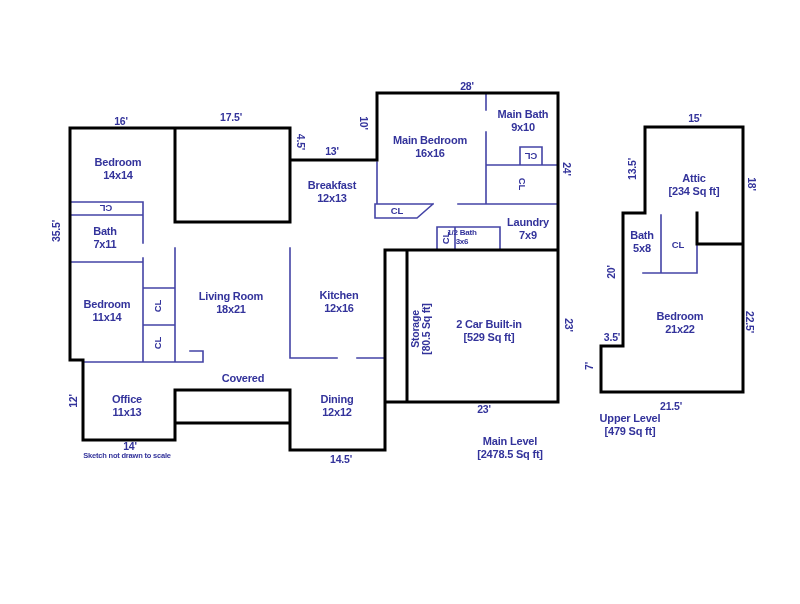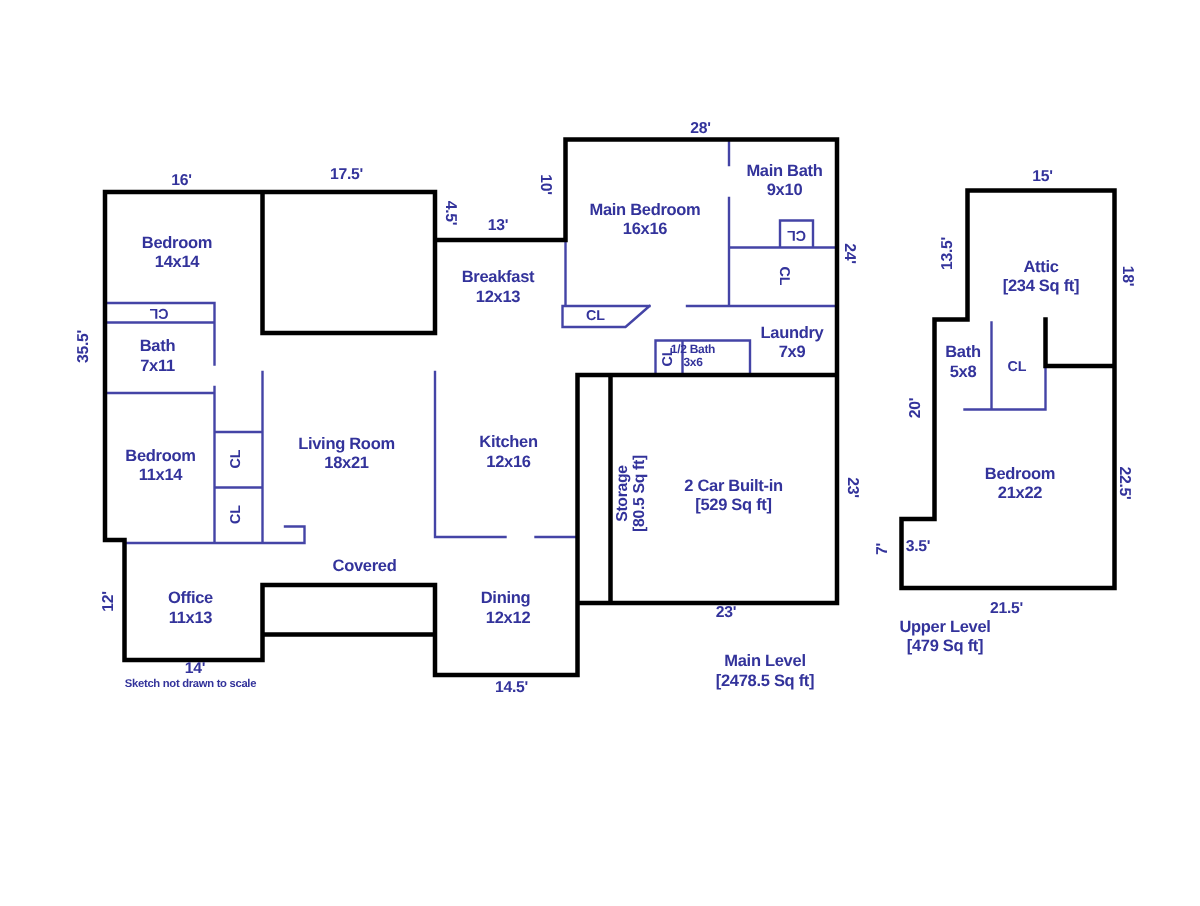--- a/index.html
+++ b/index.html
@@ -76,21 +76,21 @@
   </div>
   <div class="lbl" style="left:231px;top:303px;">
     <div>Living Room</div>
     <div>18x21</div>
   </div>
   <div class="lbl" style="left:127px;top:406px;">
     <div>Office</div>
     <div>11x13</div>
   </div>
   <div class="lbl" style="left:243px;top:378px;">Covered</div>
-  <div class="lbl" style="left:337px;top:406px;text-align:right;">
+  <div class="lbl" style="left:337px;top:406px;">
     <div>Dining</div>
     <div>12x12</div>
   </div>
   <div class="lbl" style="left:339px;top:302px;">
     <div>Kitchen</div>
     <div>12x16</div>
   </div>
   <div class="lbl" style="left:332px;top:192px;">
     <div>Breakfast</div>
     <div>12x13</div>
@@ -160,20 +160,20 @@
   <div class="lbl dim rot90" style="left:568px;top:325px;">23'</div>
   <div class="lbl dim" style="left:484px;top:409px;">23'</div>
   <div class="lbl dim" style="left:341px;top:459px;">14.5'</div>
   <div class="lbl dim" style="left:130px;top:446px;">14'</div>
   <div class="lbl dim rot270" style="left:73px;top:401px;">12'</div>
   <div class="lbl dim rot270" style="left:56px;top:231px;">35.5'</div>
   <div class="lbl dim" style="left:695px;top:118px;">15'</div>
   <div class="lbl dim rot270" style="left:632px;top:169px;">13.5'</div>
   <div class="lbl dim rot90" style="left:751px;top:184px;">18'</div>
   <div class="lbl dim rot270" style="left:611px;top:272px;">20'</div>
-  <div class="lbl dim" style="left:612px;top:337px;margin-top:28px;">3.5'</div>
+  <div class="lbl dim" style="left:612px;top:337px;">3.5'</div>
   <div class="lbl dim rot270" style="left:589px;top:366px;">7'</div>
   <div class="lbl dim rot90" style="left:749px;top:322px;">22.5'</div>
   <div class="lbl dim" style="left:671px;top:406px;">21.5'</div>
 
   <div class="lbl note" style="left:127px;top:456px;">Sketch not drawn to scale</div>
 
 </div>
 
 </body></html>

